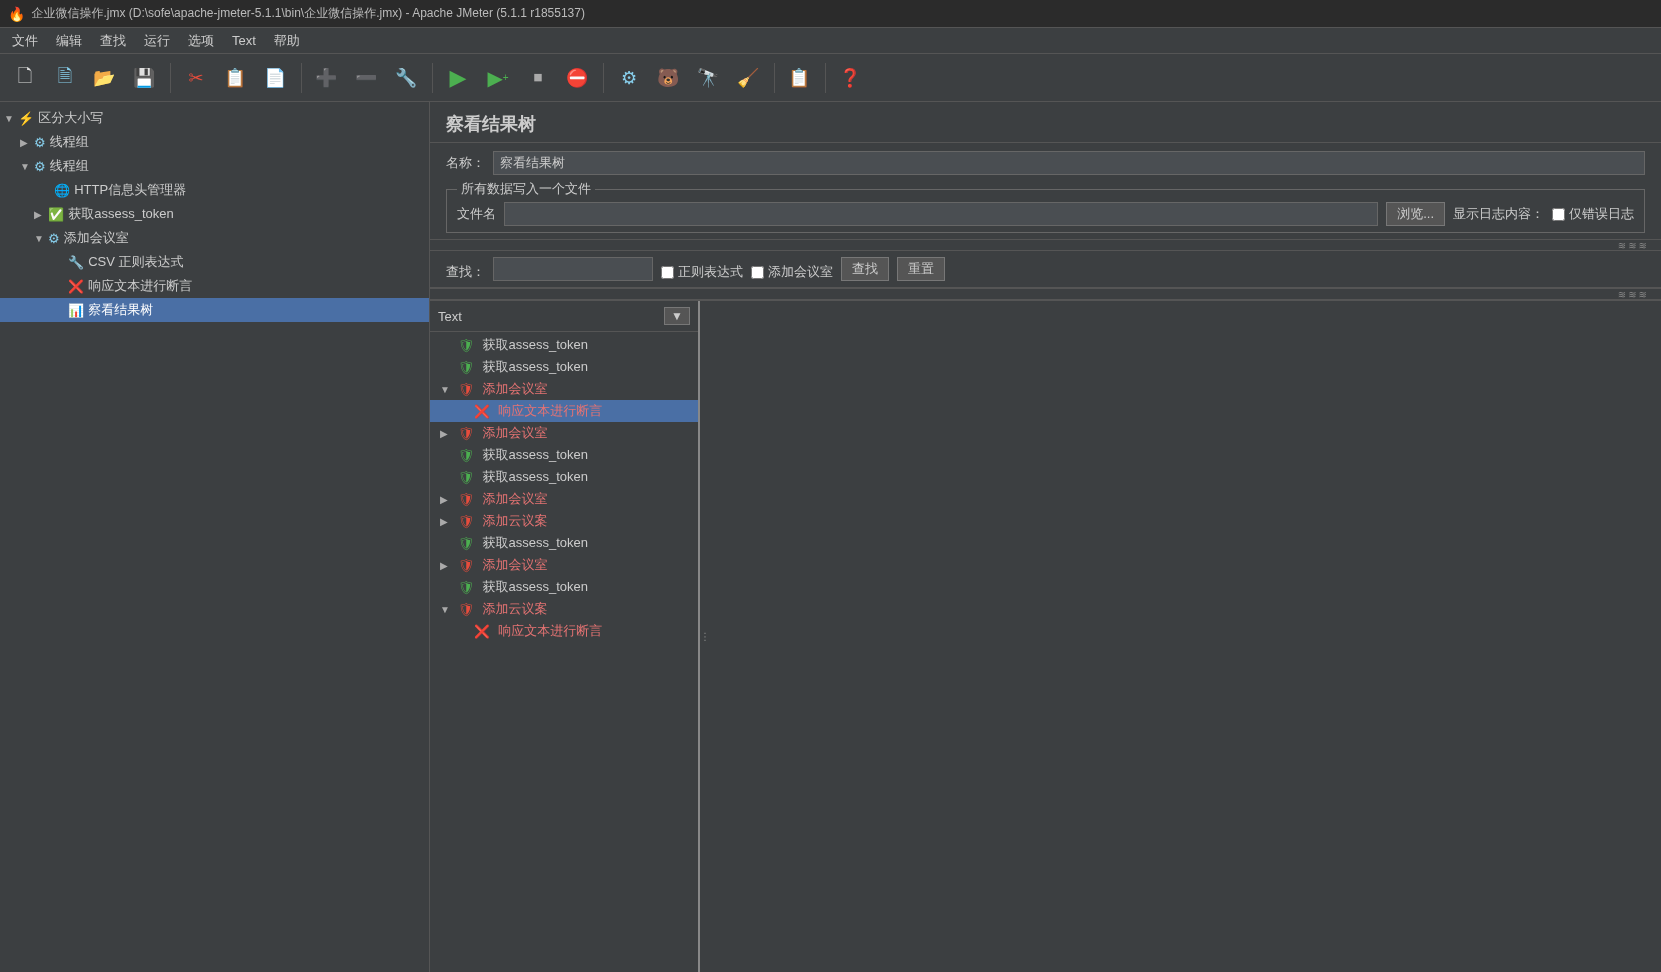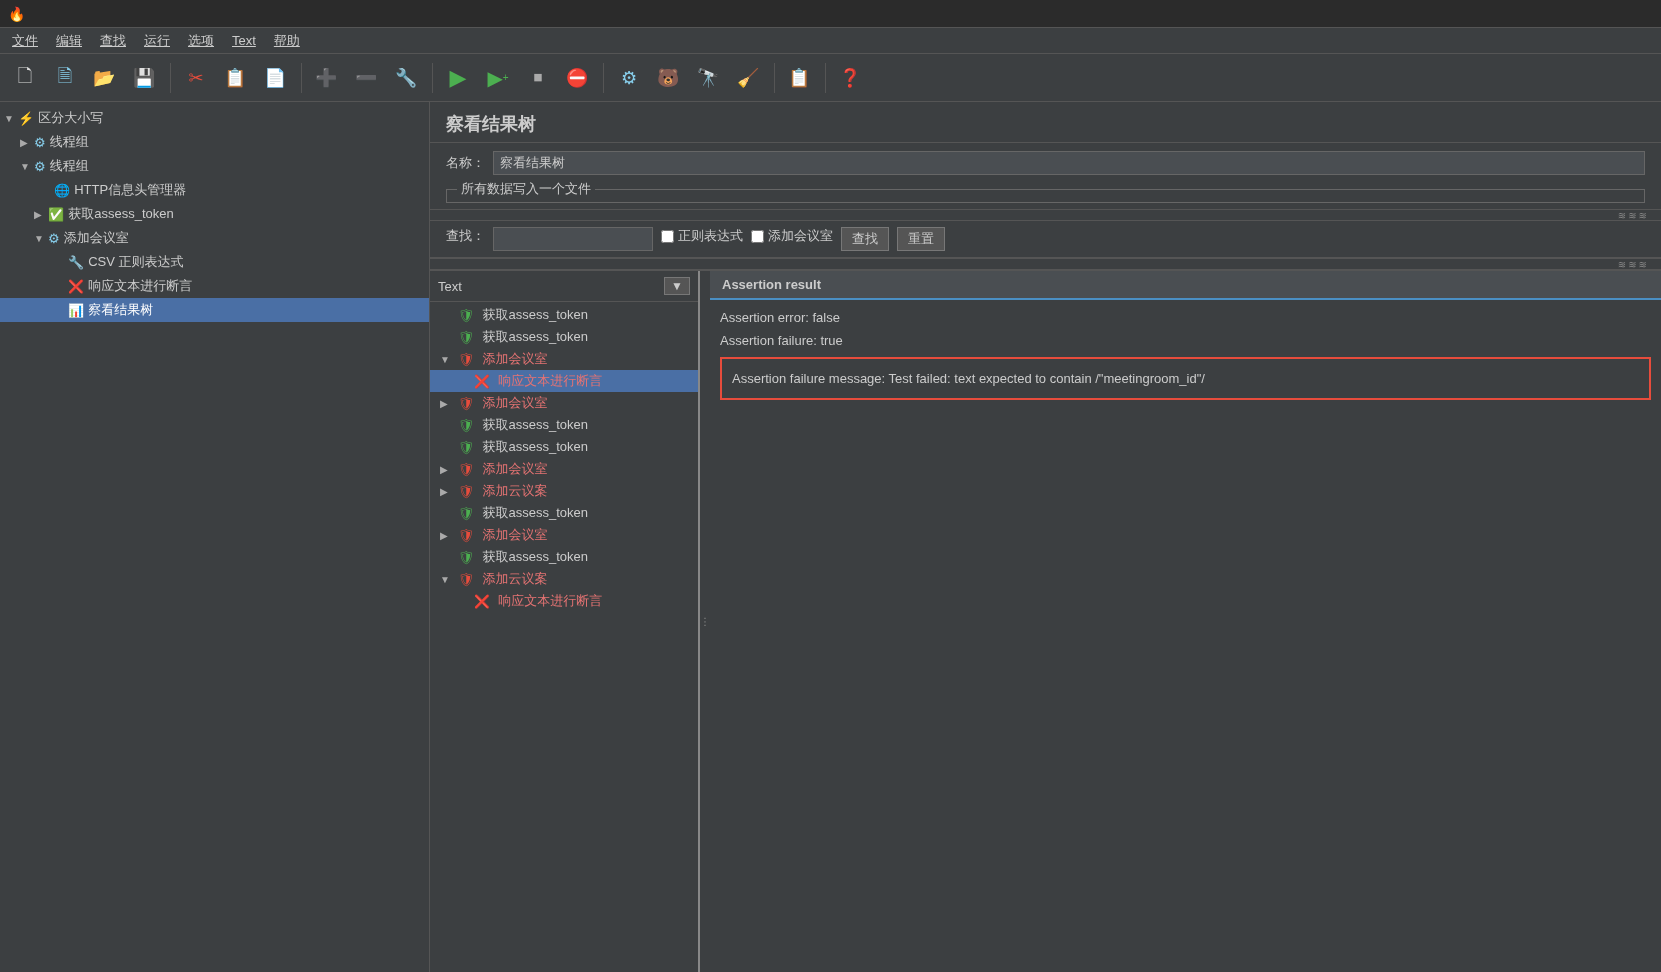--- a/index.html
+++ b/index.html
@@ -35,21 +35,20 @@
       padding: 0 4px;
       border-bottom: 1px solid #555;
       gap: 2px;
     }
     .menu-item {
       padding: 2px 8px;
       color: #ccc;
       cursor: pointer;
       font-size: 13px;
       border-radius: 2px;
-      text-decoration: underline;
     }
 
     
     .toolbar {
       background: #3c3f41;
       height: 48px;
       display: flex;
       align-items: center;
       padding: 0 6px;
       border-bottom: 1px solid #555;
@@ -227,21 +226,21 @@
       padding-right: 12px;
       cursor: ns-resize;
       border-top: 1px solid #555;
       border-bottom: 1px solid #555;
     }
     .drag-dots { color: #888; font-size: 10px; letter-spacing: 2px; }
 
     
     .search-row {
       display: flex;
-      align-items: flex-start;
+      align-items: flex-end;
       padding: 6px 16px;
       gap: 8px;
       border-bottom: 1px solid #555;
     }
     .search-label { color: #ccc; font-size: 13px; }
     .search-input {
       background: #4a4e52;
       border: 1px solid #666;
       color: #ccc;
       padding: 2px 6px;
@@ -364,20 +363,21 @@
     ::-webkit-scrollbar-thumb { background: #666; border-radius: 4px; }
 
     
     .icon-new { color: #ddd; }
   </style>
 </head>
 <body>
 
 <div class="title-bar">
   <span class="flame-icon">🔥</span>
+  <span>企业微信操作.jmx (D:\sofe\apache-jmeter-5.1.1\bin\企业微信操作.jmx) - Apache JMeter (5.1.1 r1855137)</span>
 </div>
 
 <div class="menu-bar">
   <span class="menu-item">文件</span>
   <span class="menu-item">编辑</span>
   <span class="menu-item">查找</span>
   <span class="menu-item">运行</span>
   <span class="menu-item">选项</span>
   <span class="menu-item">Text</span>
   <span class="menu-item">帮助</span>
@@ -482,20 +482,30 @@
 
     <div class="form-section">
       <div class="form-row">
         <span class="form-label">名称：</span>
         <input class="form-input" type="text" value="察看结果树" style="">
       </div>
     </div>
 
     <div class="file-section">
       <span class="file-section-legend">所有数据写入一个文件</span>
+      <div class="file-row">
+        <span class="file-label">文件名</span>
+        <input class="file-input" type="text" value="" style="">
+        <button class="btn">浏览...</button>
+        <span class="file-label">显示日志内容：</span>
+        <label class="checkbox-label">
+          <input type="checkbox" style="">
+          <span>仅错误日志</span>
+        </label>
+      </div>
     </div>
 
     <div class="drag-divider">
       <span class="drag-dots">≋≋≋</span>
     </div>
 
     <div class="search-row">
       <span class="search-label">查找：</span>
       <input class="search-input" type="text" value="" style="">
       <label class="checkbox-label">
@@ -608,29 +618,17 @@
             <span style="color:#e57373;">响应文本进行断言</span>
           </div>
 
         </div>
       </div>
 
       <div class="vert-drag">
         <span>⋮</span>
       </div>
 
-      <div class="assertion-pane">
-        <div class="assertion-header">
-          <span>Assertion result</span>
-        </div>
-        <div class="assertion-content">
-          <div>Assertion error: false</div>
-          <div>Assertion failure: true</div>
-          <div class="assertion-error-box">
-            <span>Assertion failure message: Test failed: text expected to contain /"meetingroom_id"/</span>
-          </div>
-        </div>
-      </div>
 
     </div>
   </div>
 
 </div>
 
 </body></html>

